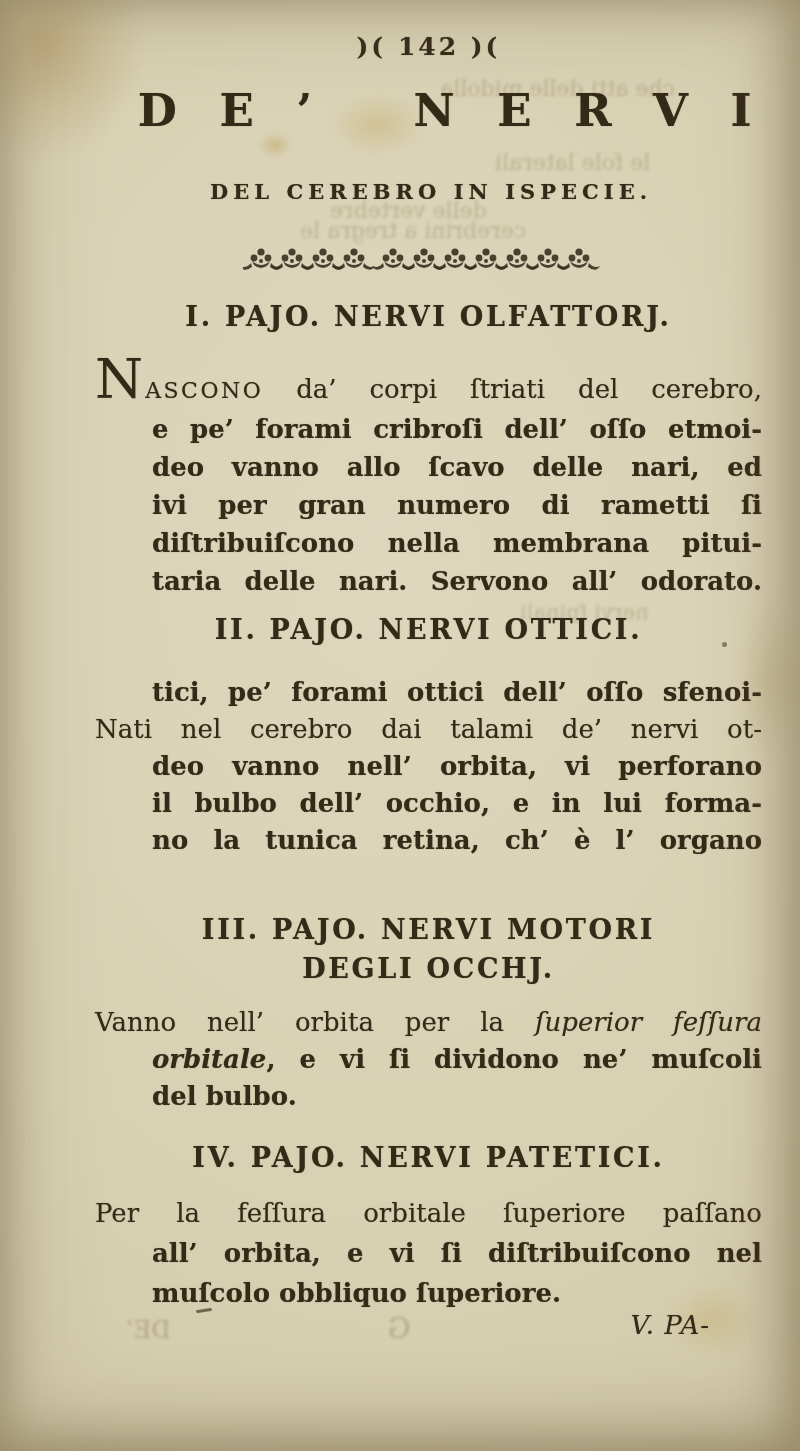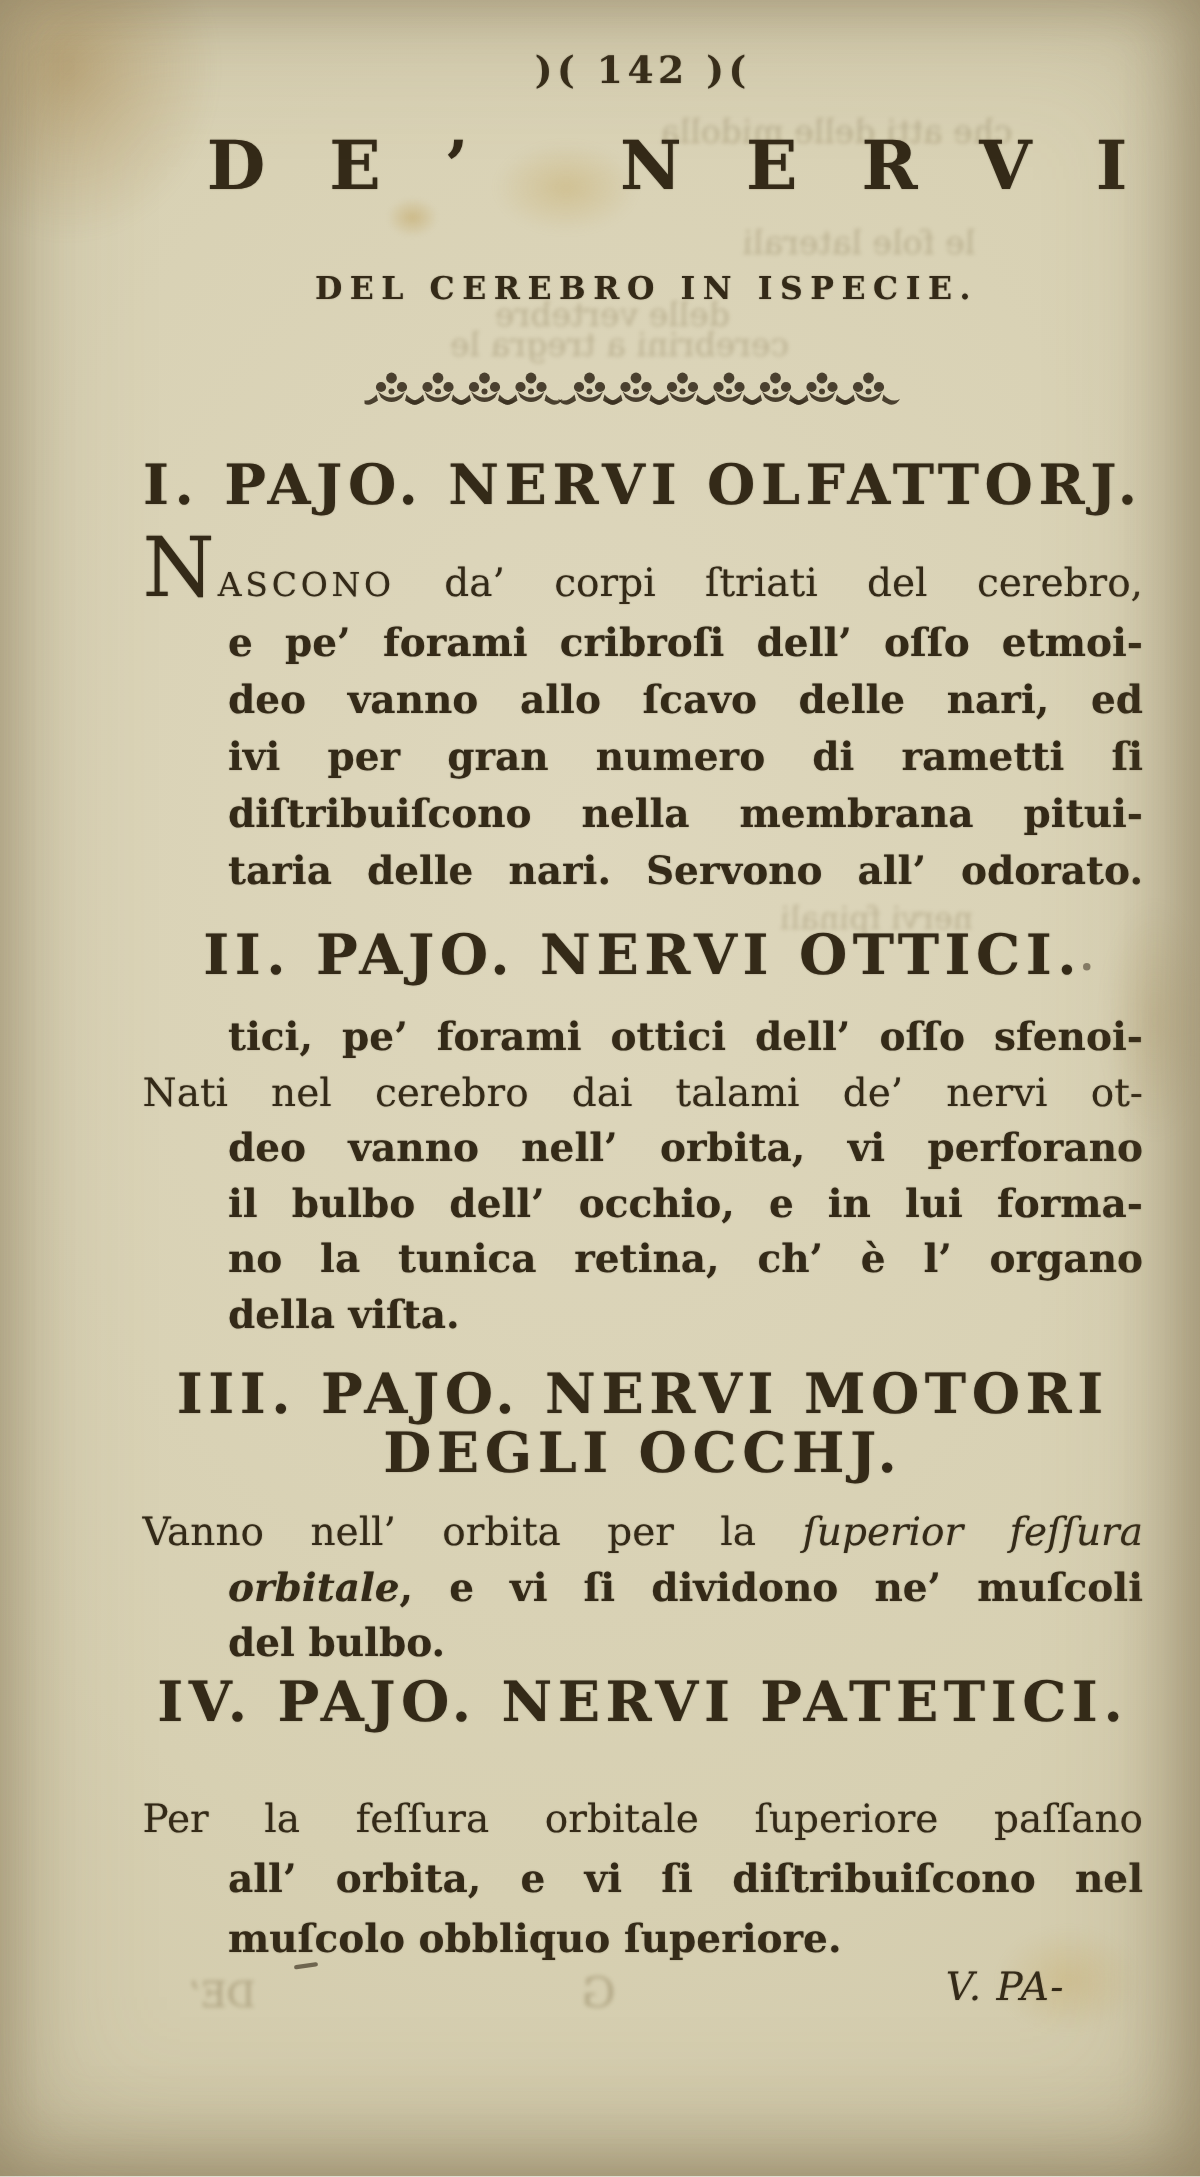--- a/index.html
+++ b/index.html
@@ -53,25 +53,25 @@
   .tb{position:absolute;left:95px;width:667px;z-index:5;}
   .center{text-align:center;font-weight:bold;}
   .ink{color:#342a18;text-shadow:0 0 1px rgba(52,42,24,.45);}
 
   .folio{top:32px;font-size:25px;letter-spacing:3px;}
   .title{top:84px;font-size:45px;letter-spacing:.95em;text-indent:.95em;white-space:nowrap;}
   .subtitle{top:179px;font-size:21px;letter-spacing:.24em;text-indent:.24em;white-space:nowrap;}
   .orn{top:246px;text-align:center;}
   .orn svg{display:inline-block;}
 
-  .shead{font-size:37px;letter-spacing:.1em;white-space:nowrap;}
+  .shead{font-size:27px;letter-spacing:.1em;white-space:nowrap;}
   .h1{top:301px;}
   .h2{top:614px;}
   .h3{top:910px;line-height:39px;white-space:normal;}
-  .h4{top:1112px;}
+  .h4{top:1142px;}
 
   .para{font-size:26px;line-height:37px;}
   .p1{top:370px;line-height:38px;}
   .p2{top:674px;}
   .p3{top:1004px;}
   .p4{top:1193px;line-height:40px;}
   .bline{text-align:justify;text-align-last:justify;}
   .bline.noj{text-align:left;text-align-last:left;}
   .bline.ind{padding-left:57px;font-weight:bold;}
   .initcap{font-size:55px;line-height:0;letter-spacing:2px;}
@@ -144,21 +144,20 @@
     <div class="bline ind">taria delle nari. Servono all’ odorato.</div>
   </div>
 
   <div class="tb center shead h2 ink">II. PAJO. NERVI OTTICI.</div>
   <div class="tb para p2 ink">
     <div class="bline ind">tici, pe’ forami ottici dell’ oſſo sfenoi-</div>
     <div class="bline">Nati nel cerebro dai talami de’ nervi ot-</div>
     <div class="bline ind">deo vanno nell’ orbita, vi perforano</div>
     <div class="bline ind">il bulbo dell’ occhio, e in lui forma-</div>
     <div class="bline ind">no la tunica retina, ch’ è l’ organo</div>
-    <div class="bline ind noj">della viſta.</div>
   </div>
 
   <div class="tb center shead h3 ink">
     <div>III. PAJO. NERVI MOTORI</div>
     <div>DEGLI OCCHJ.</div>
   </div>
   <div class="tb para p3 ink">
     <div class="bline"><span>Vanno nell’ orbita per la </span><span class="it">ſuperior feſſura</span></div>
     <div class="bline ind"><span class="it">orbitale</span><span>, e vi ſi dividono ne’ muſcoli</span></div>
     <div class="bline ind noj">del bulbo.</div>

